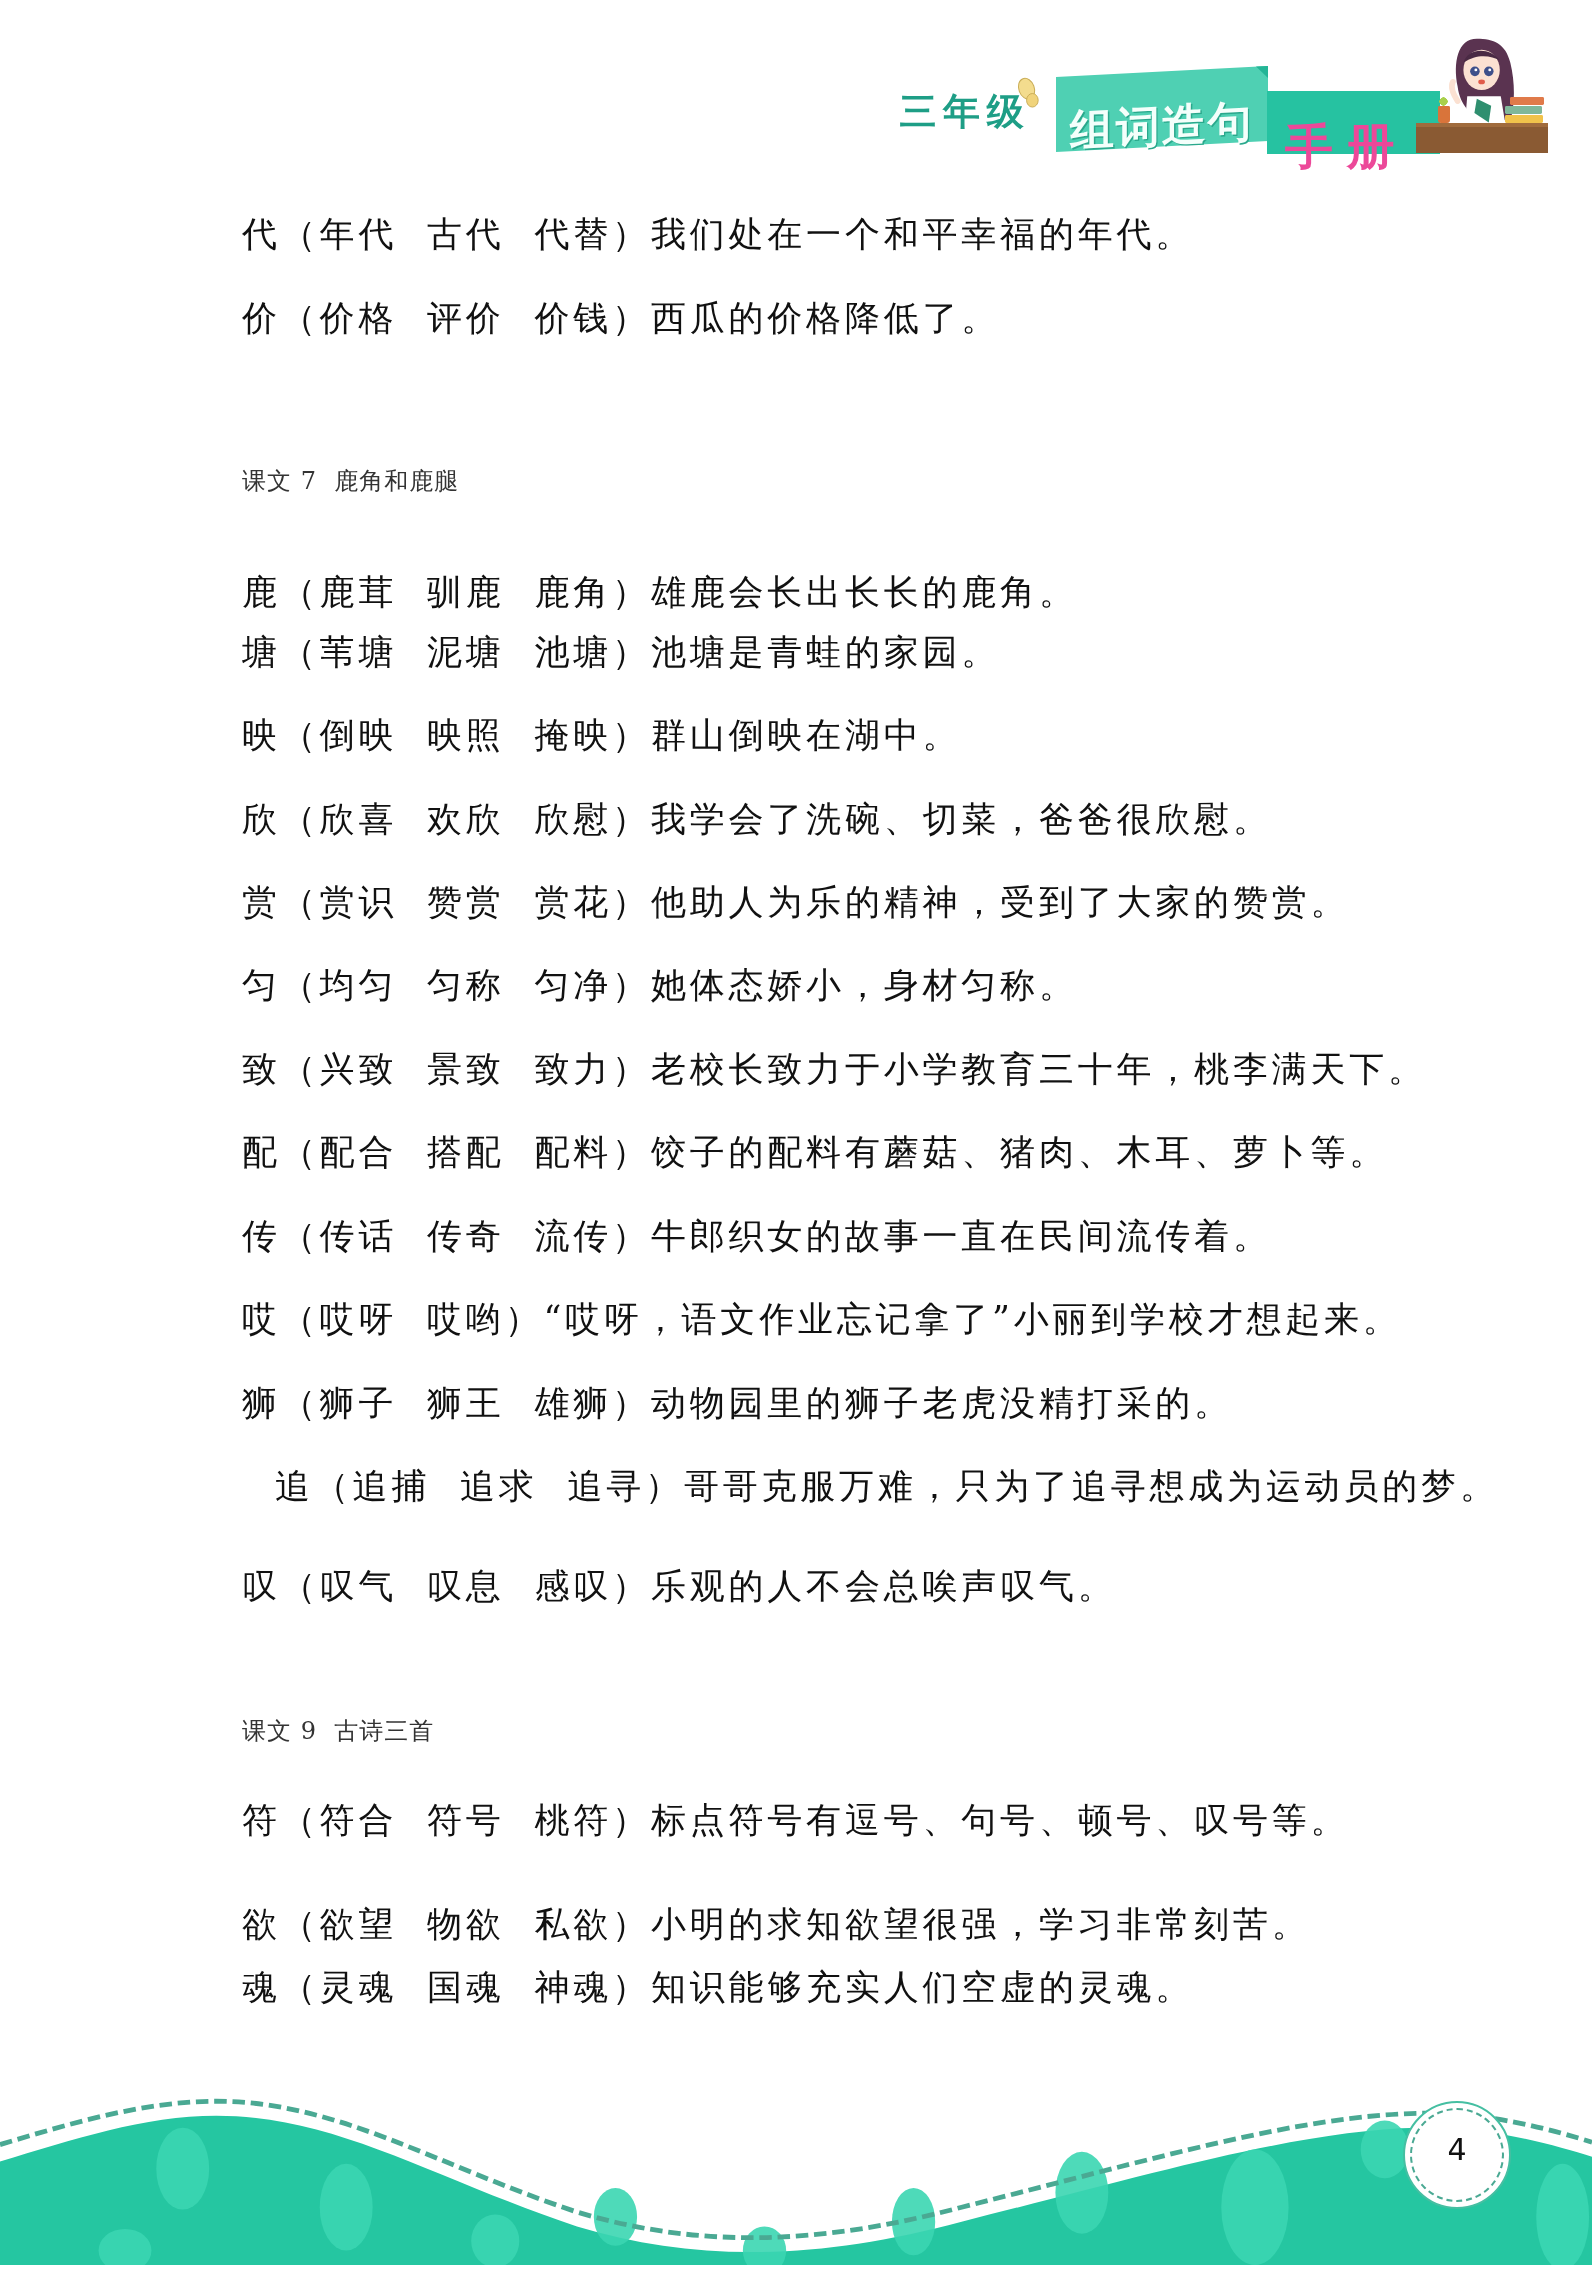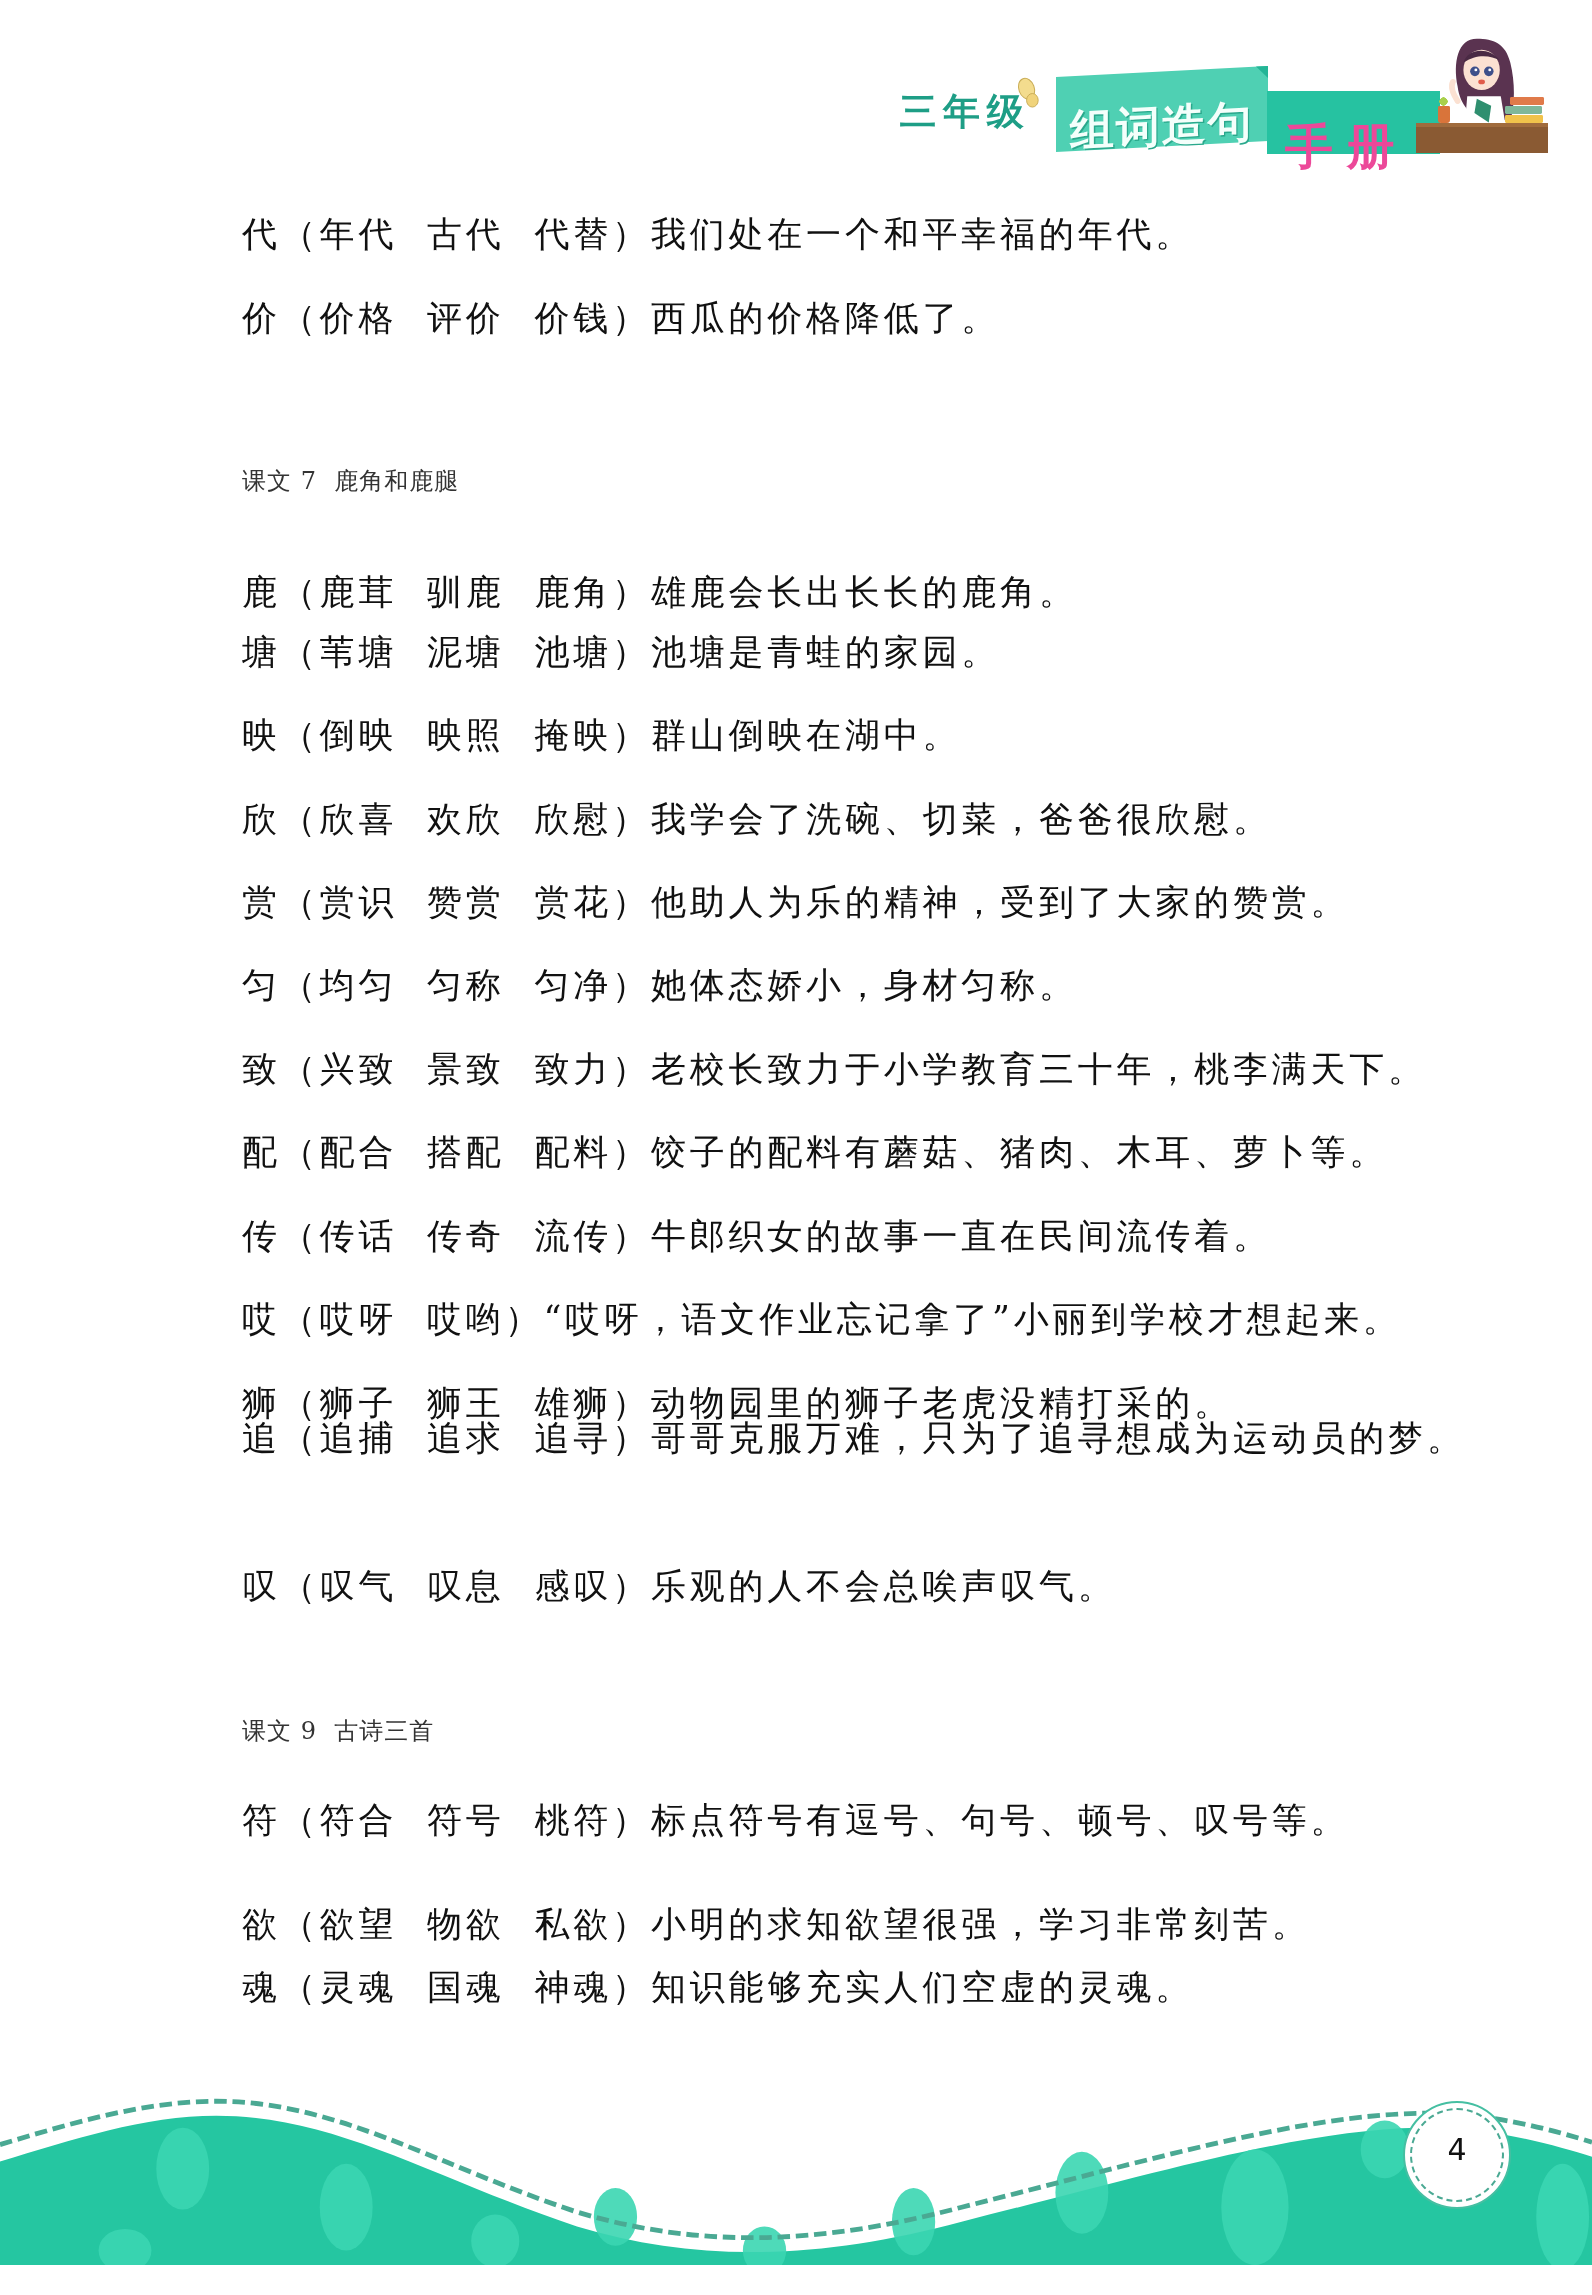--- a/index.html
+++ b/index.html
@@ -93,21 +93,21 @@
   <div class="line" style="top:635px;">塘（苇塘  泥塘  池塘）池塘是青蛙的家园。</div>
   <div class="line" style="top:718px;">映（倒映  映照  掩映）群山倒映在湖中。</div>
   <div class="line" style="top:802px;">欣（欣喜  欢欣  欣慰）我学会了洗碗、切菜，爸爸很欣慰。</div>
   <div class="line" style="top:885px;">赏（赏识  赞赏  赏花）他助人为乐的精神，受到了大家的赞赏。</div>
   <div class="line" style="top:968px;">匀（均匀  匀称  匀净）她体态娇小，身材匀称。</div>
   <div class="line" style="top:1052px;">致（兴致  景致  致力）老校长致力于小学教育三十年，桃李满天下。</div>
   <div class="line" style="top:1135px;">配（配合  搭配  配料）饺子的配料有蘑菇、猪肉、木耳、萝卜等。</div>
   <div class="line" style="top:1219px;">传（传话  传奇  流传）牛郎织女的故事一直在民间流传着。</div>
   <div class="line" style="top:1302px;">哎（哎呀  哎哟）“哎呀，语文作业忘记拿了”小丽到学校才想起来。</div>
   <div class="line" style="top:1386px;">狮（狮子  狮王  雄狮）动物园里的狮子老虎没精打采的。</div>
-  <div class="line" style="top:1421px;">追（追捕  追求  追寻）哥哥克服万难，只为了追寻想成为运动员的梦。</div>
+  <div class="line" style="top:1469px;margin-left:33px;">追（追捕  追求  追寻）哥哥克服万难，只为了追寻想成为运动员的梦。</div>
   <div class="line" style="top:1553px;margin-top:16px;">叹（叹气  叹息  感叹）乐观的人不会总唉声叹气。</div>
 
   <div class="section-title" style="top:1719px;">课文 9  古诗三首</div>
   <div class="line" style="top:1803px;">符（符合  符号  桃符）标点符号有逗号、句号、顿号、叹号等。</div>
   <div class="line" style="top:1887px;margin-top:20px;">欲（欲望  物欲  私欲）小明的求知欲望很强，学习非常刻苦。</div>
   <div class="line" style="top:1970px;text-align:center;">魂（灵魂  国魂  神魂）知识能够充实人们空虚的灵魂。</div>
 
   <svg class="footer" viewBox="0 0 3311 380" preserveAspectRatio="none">
     <path d="M0 165 C150 120 300 70 450 70 C700 70 900 200 1200 300 C1450 375 1700 370 2000 290 C2400 190 2700 100 2950 95 C3100 92 3230 130 3311 155 L3311 380 L0 380 Z" fill="#25c6a1"></path>
     <g fill="#3bd6b2" opacity="0.9">

